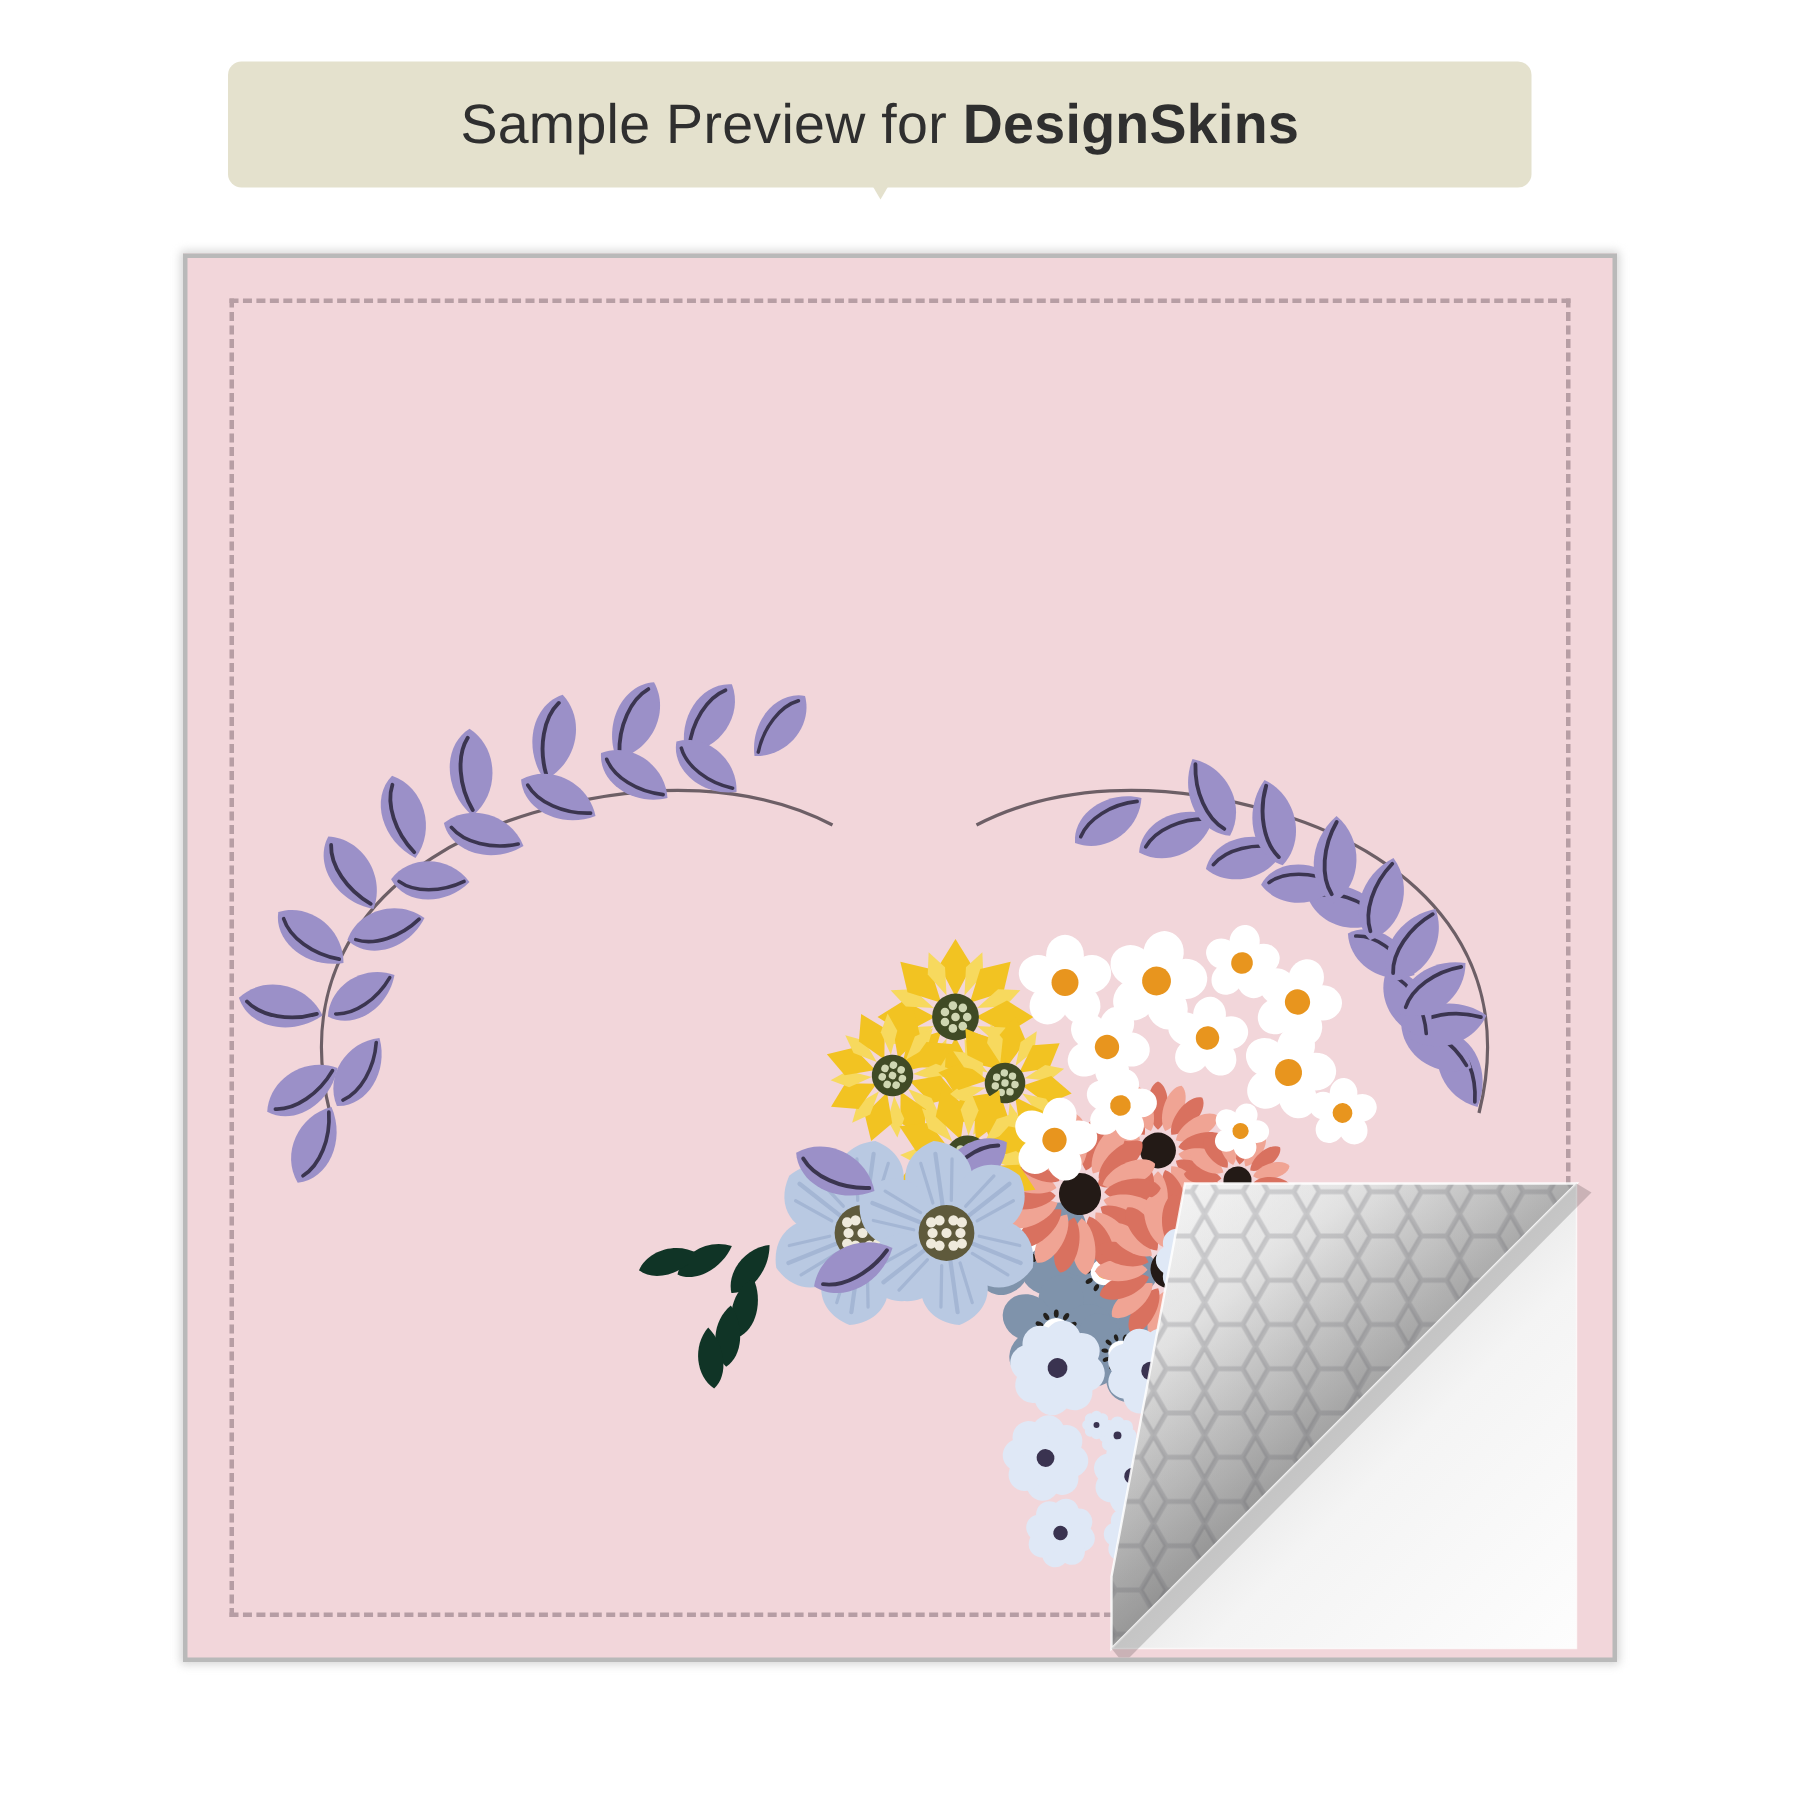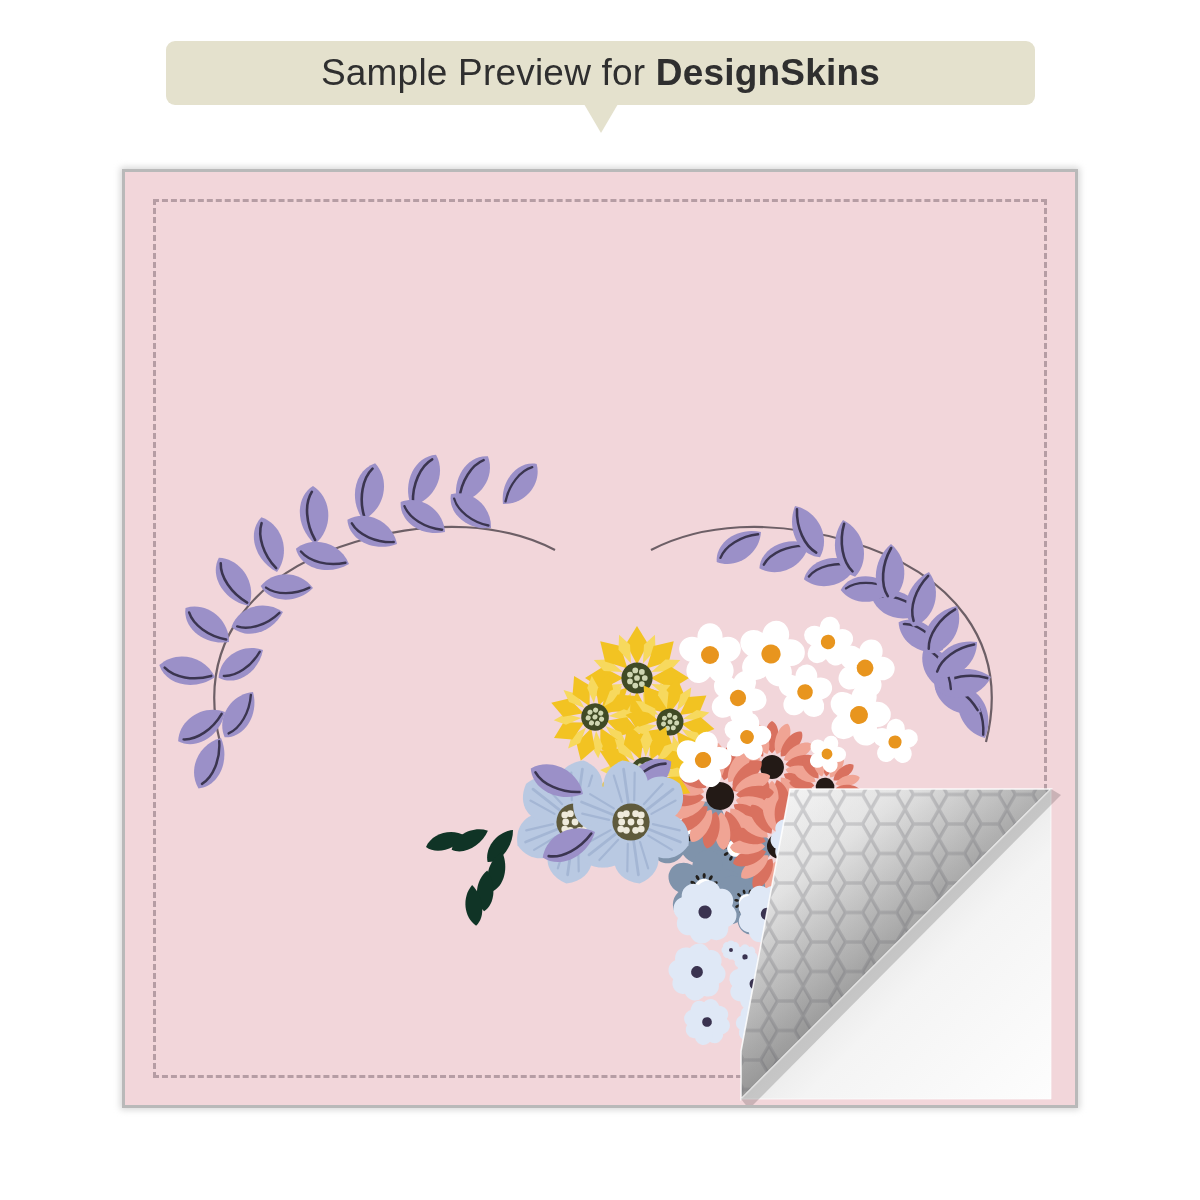--- a/index.html
+++ b/index.html
@@ -5,21 +5,21 @@
   html,body{margin:0;padding:0;}
   body{
     width:1200px;height:1200px;
     background:#ffffff;
     font-family:"Liberation Sans", sans-serif;
     position:relative;overflow:hidden;
   }
 
   
   #banner-wrap{
-    position:absolute;left:166px;top:41px;width:869px;height:64px;
+    position:absolute;left:152px;top:41px;width:869px;height:84px;
   }
   #banner{
     width:100%;height:100%;
     background:#e4e1cd;
     border-radius:9px;
     display:flex;align-items:center;justify-content:center;
     box-sizing:border-box;
   }
   #banner-text{
     font-size:37px;color:#2f2f2f;letter-spacing:.2px;white-space:nowrap;

